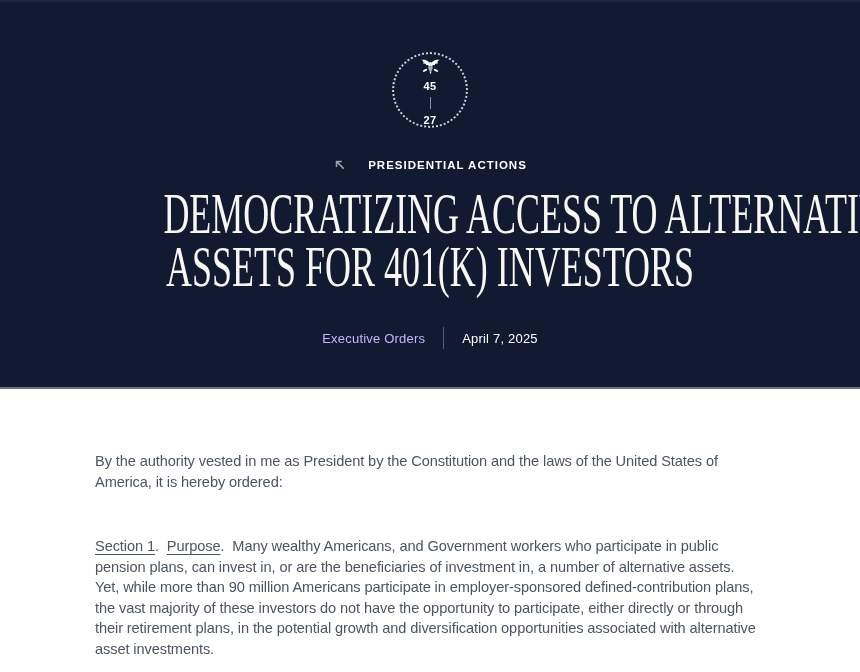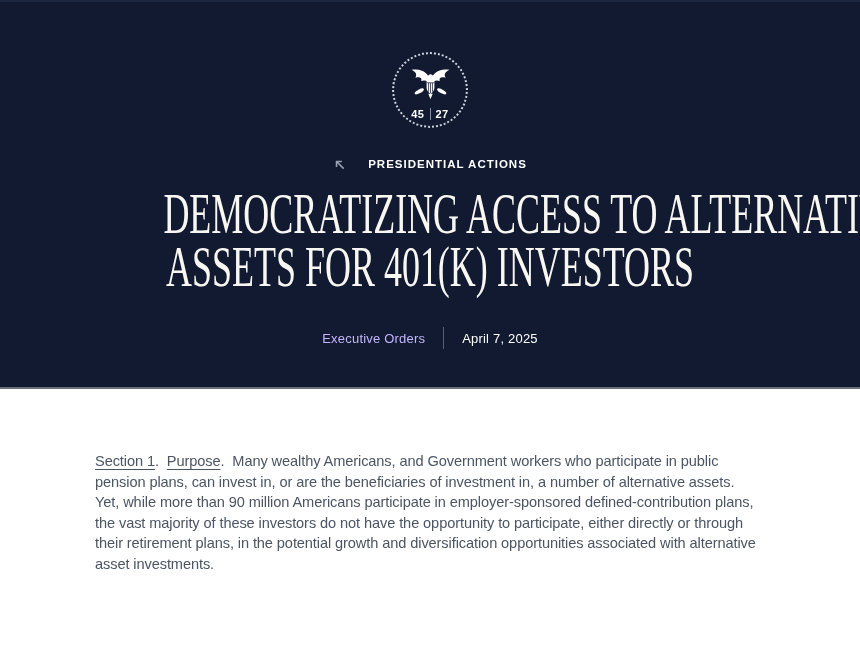--- a/index.html
+++ b/index.html
@@ -25,28 +25,28 @@
     border-radius: 50%;
     display: flex; flex-direction: column;
     align-items: center; justify-content: center;
     text-decoration: none;
     cursor: pointer;
   }
   .eagle { display: block; margin-top: 3px; }
   .terms {
     display: flex; align-items: center; gap: 5px;
     color: #ffffff; font-size: 11px; font-weight: 700;
-    letter-spacing: 0.5px; margin-top: 3px;
+    letter-spacing: 0.5px; margin-top: 3px; flex-direction: column;
   }
   .term-div { width: 1px; height: 12px; background: #8590a8; }
 
   
   .eyebrow {
     margin-top: 30px;
-    display: inline-flex; align-items: flex-start; gap: 22px;
+    display: inline-flex; align-items: center; gap: 22px;
     color: #ffffff; text-decoration: none; cursor: pointer;
   }
   .eyebrow .arrow { color: #99a1b3; display: block; }
   .eyebrow-label {
     font-size: 11.5px; font-weight: 700; letter-spacing: 1px;
   }
 
   
   .title {
     margin-top: 12px;
@@ -135,14 +135,15 @@
 
   <div class="meta">
     <a>Executive Orders</a>
     <span class="meta-div"></span>
     <span>April 7, 2025</span>
   </div>
 
 </header>
 
 <main class="doc">
+  <p class="para">By the authority vested in me as President by the Constitution and the laws of the United States of America, it is hereby ordered:</p>
   <p class="para"><span class="u">Section 1</span><span>.  </span><span class="u">Purpose</span><span>.  </span><span>Many wealthy Americans, and Government workers who participate in public pension plans, can invest in, or are the beneficiaries of investment in, a number of alternative assets.  Yet, while more than 90 million Americans participate in employer-sponsored defined-contribution plans, the vast majority of these investors do not have the opportunity to participate, either directly or through their retirement plans, in the potential growth and diversification opportunities associated with alternative asset investments.</span></p>
 </main>
 
 </body></html>

